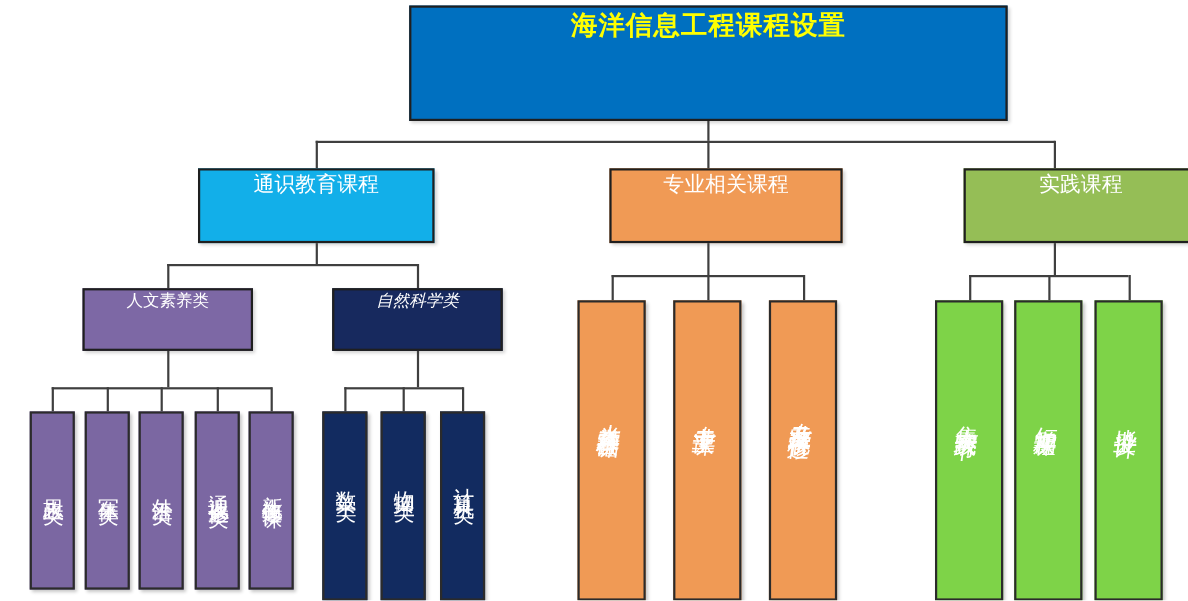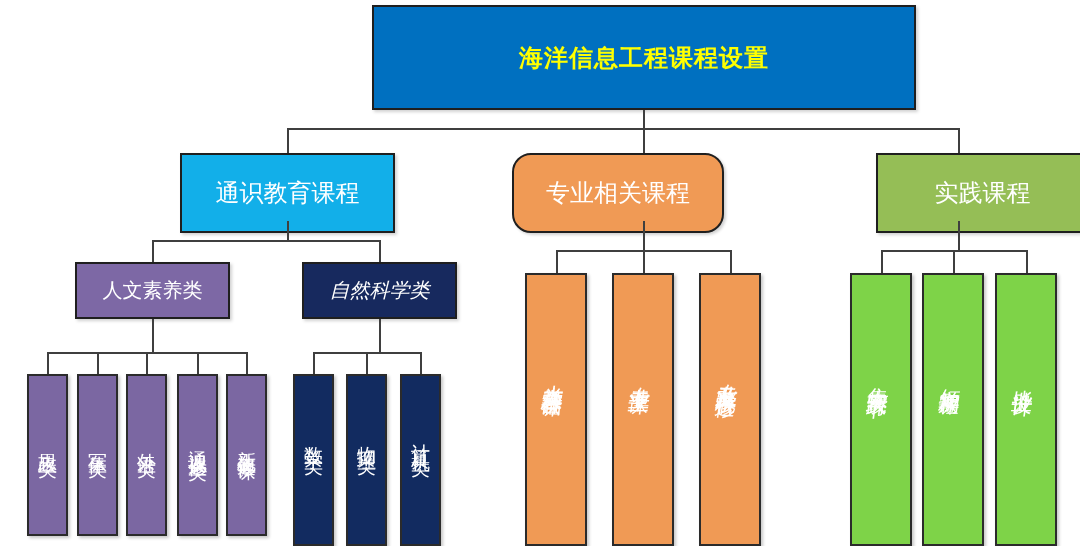--- a/index.html
+++ b/index.html
@@ -9,37 +9,36 @@
     width: 1080px;
     height: 546px;
     background: #ffffff;
     overflow: hidden;
   }
   .box {
     position: absolute;
     box-sizing: border-box;
     border: 2px solid #1f1f1f;
     display: flex;
-    align-items: center;
     justify-content: center;
     color: #ffffff;
     box-shadow: 2px 2px 3px rgba(0,0,0,0.18);
   }
   .root-box {
     left: 372px; top: 5px; width: 544px; height: 105px;
     background: #0070C0;
   }
   .root-box .t {
     color: #FFFF00; font-weight: bold; font-size: 24px; letter-spacing: 1px;
   }
-  .lvl2 { top: 153px; height: 80px; font-size: 24px; }
+  .lvl2 { top: 153px; height: 68px; font-size: 19px; }
   .b-general  { left: 180px; width: 215px; background: #12AFE9; }
-  .b-major    { left: 512px; width: 212px; background: #F09A55; border-radius: 19px; }
+  .b-major    { left: 554px; width: 212px; background: #F09A55; }
   .b-practice { left: 852px; width: 213px; background: #95BE56; margin-left: 24px; }
-  .lvl3 { top: 262px; height: 57px; font-size: 20px; }
+  .lvl3 { top: 262px; height: 57px; font-size: 15px; }
   .g-humanities { left: 75px;  width: 155px; background: #7D68A5; }
   .g-science    { left: 302px; width: 155px; background: #17295E; font-style: italic; }
   .col {
     position: absolute;
     box-sizing: border-box;
     border: 2px solid #2b2b2b;
     display: flex;
     align-items: center;
     justify-content: center;
     color: #ffffff;

